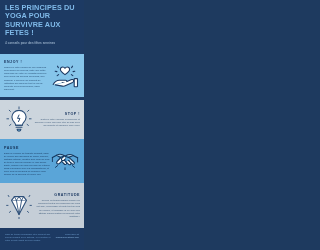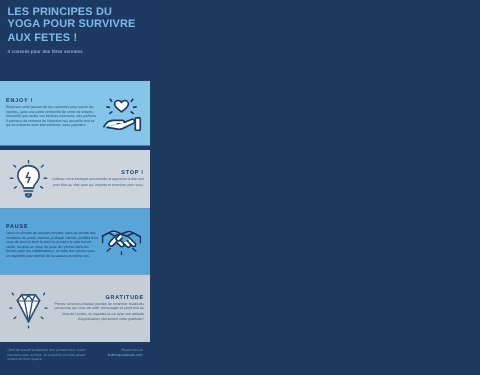--- a/index.html
+++ b/index.html
@@ -2,21 +2,21 @@
 <html><head>
 <meta charset="utf-8">
 <style>
   * { margin:0; padding:0; box-sizing:border-box; }
   html,body { width:100px; height:250px; }
   body {
     font-family:"Liberation Sans", sans-serif;
     background:#1e3a5f;
     overflow:hidden;
   }
-  .poster { width:100px; height:250px; position:relative; display:flex; flex-direction:column; }
+  .poster { width:84px; height:250px; position:relative; display:flex; flex-direction:column; }
 
   
   .header {
     background:#1d3a63;
     padding:4px 5px 3px 5px;
     height:54px;
   }
   .title {
     color:#7fb9e8;
     font-size:7.3px;

